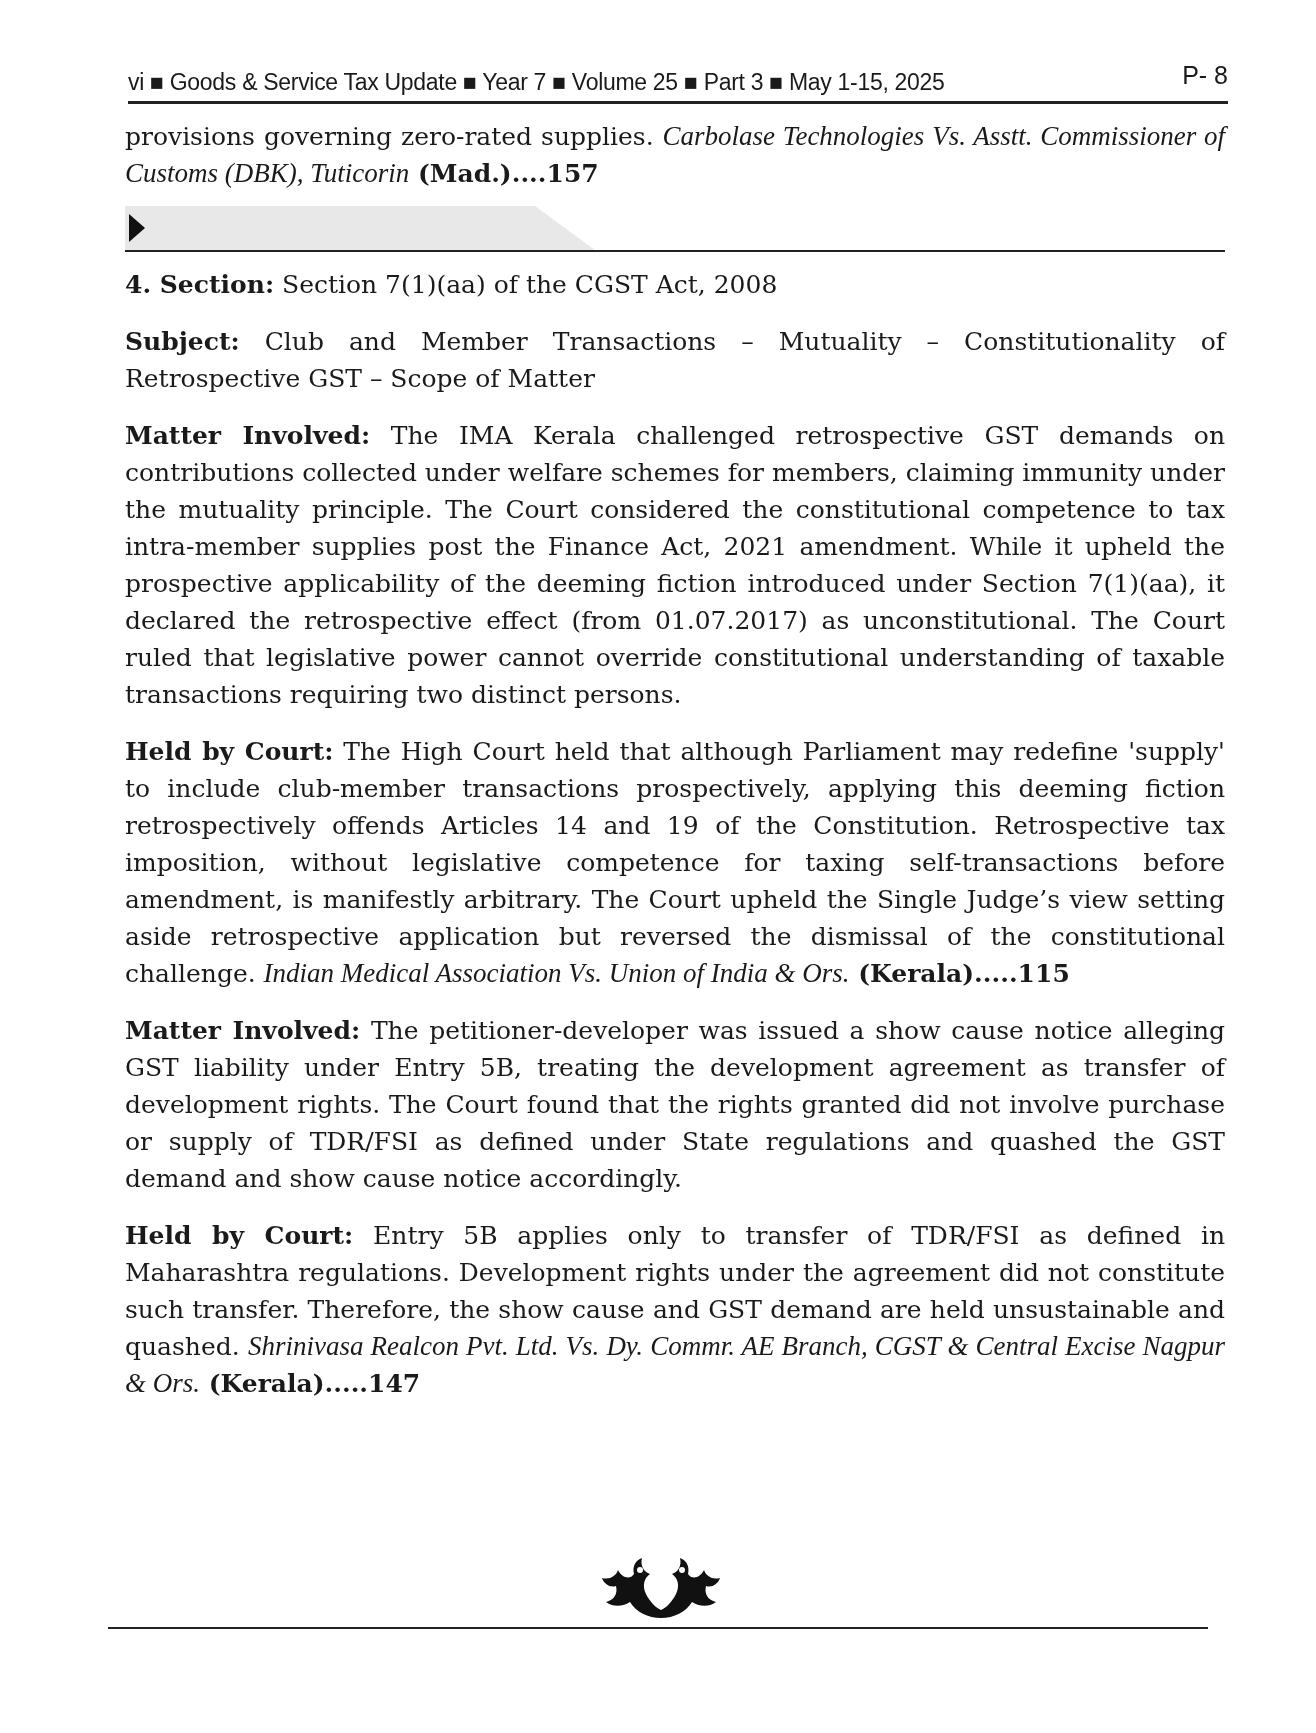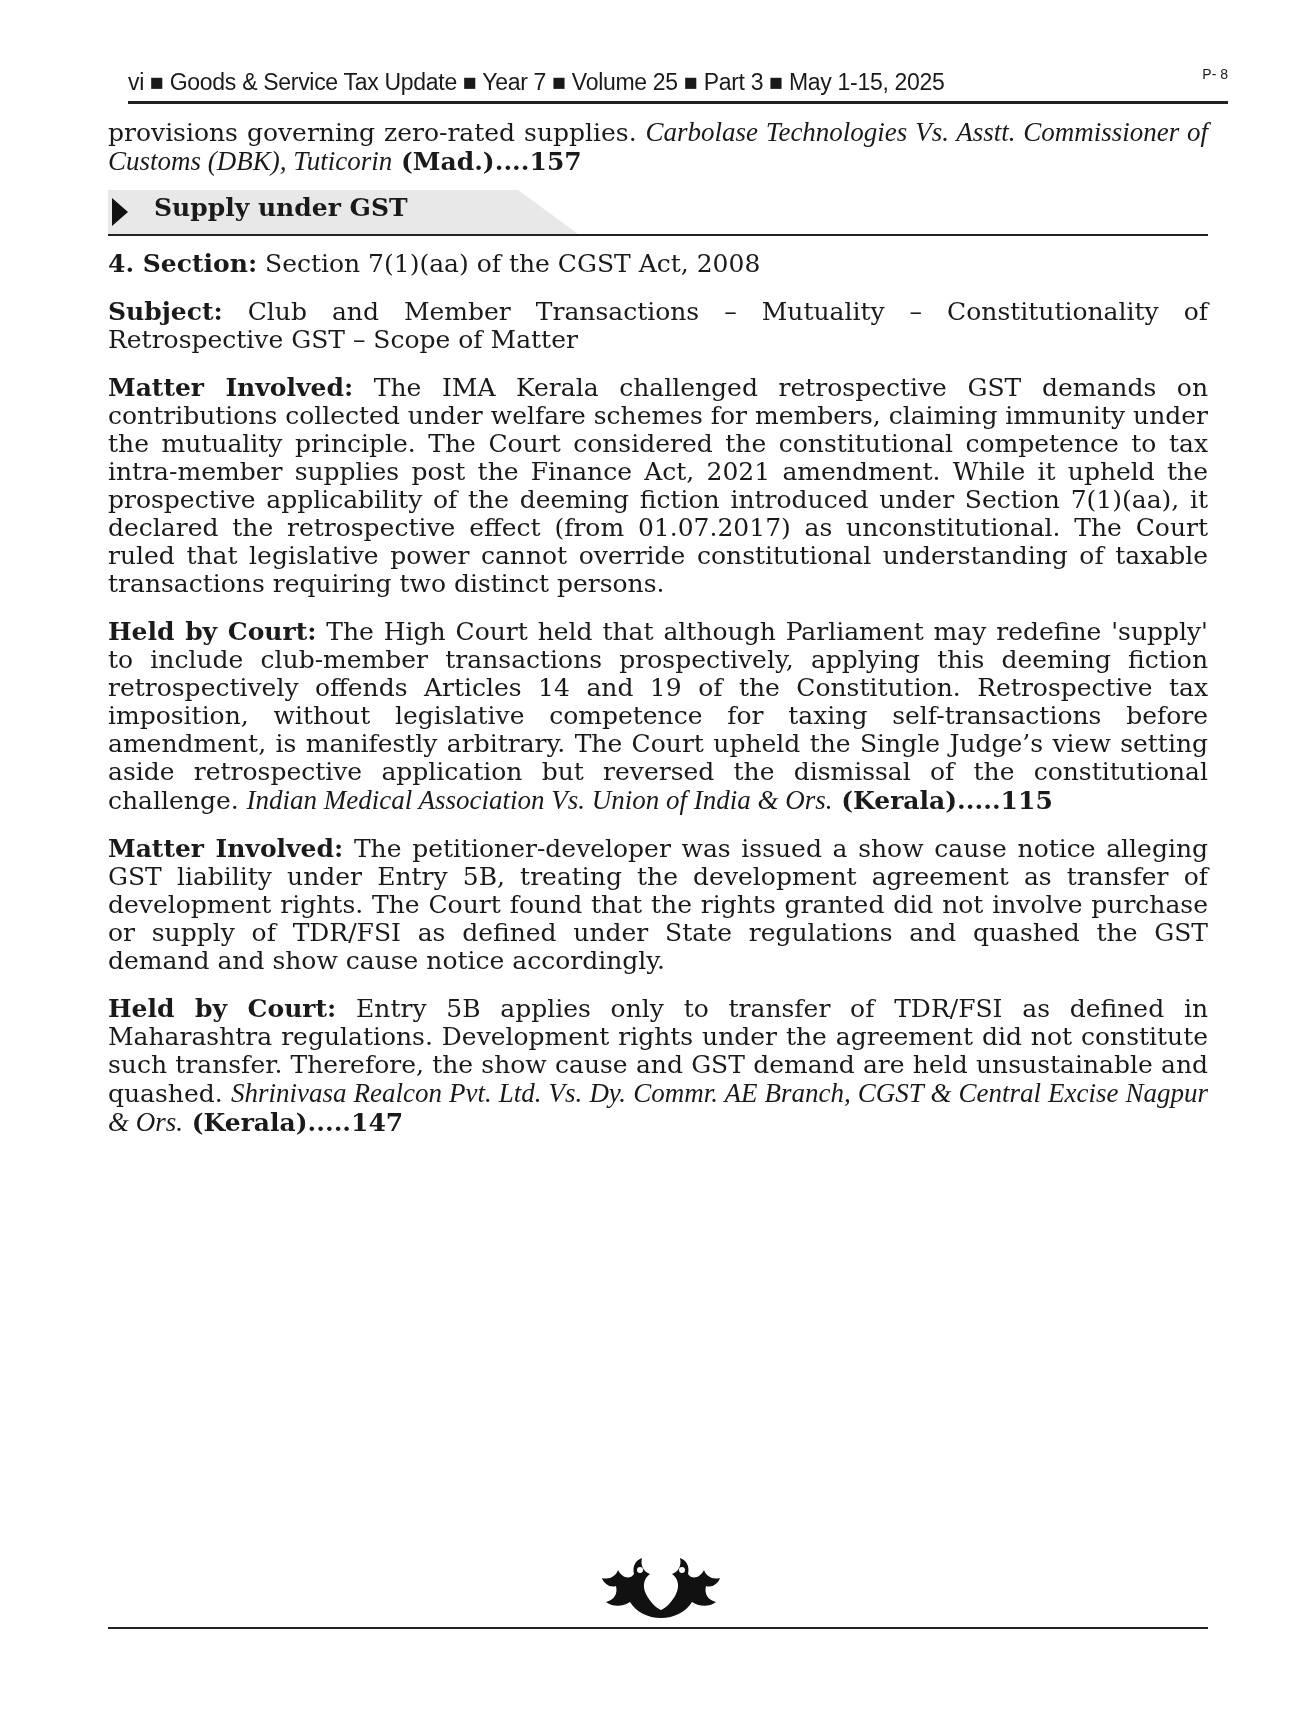--- a/index.html
+++ b/index.html
@@ -1,22 +1,22 @@
 <!DOCTYPE html>
 <html><head>
 <meta charset="utf-8">
 <style>
   html, body { margin: 0; padding: 0; background: #ffffff; }
   body { width: 1316px; height: 1733px; position: relative; overflow: hidden; color: #1a1a1a; }
   .page { position: absolute; left: 108px; top: 0; width: 1100px; }
   .header { position: absolute; top: 66px; left: 0; width: 1100px; height: 34px; margin-left: 20px; }
   .header-text { position: absolute; left: 0; bottom: 4px; font-family: "Liberation Sans", sans-serif; font-size: 23px; letter-spacing: -0.3px; white-space: nowrap; }
-  .header-page { position: absolute; right: 0; bottom: 18px; font-family: "Liberation Sans", sans-serif; font-size: 14px; }
+  .header-page { position: absolute; right: 0; bottom: 10px; font-family: "Liberation Sans", sans-serif; font-size: 25px; }
   .header-rule { position: absolute; left: 0; right: 0; bottom: -4px; height: 3px; background: #222; }
-  .body-text { position: absolute; left: 0; width: 1100px; font-family: "DejaVu Serif", serif; font-size: 25px; line-height: 28px; text-align: justify; }
+  .body-text { position: absolute; left: 17px; width: 1100px; font-family: "DejaVu Serif", serif; font-size: 25px; line-height: 37px; text-align: justify; }
   .body-text p { margin: 0 0 20px 0; }
   .body-text i { font-family: "Liberation Serif", serif; font-size: 27px; }
   .body-text b { font-weight: bold; }
   .section-bar { position: relative; height: 46px; margin: 6px 0 14px 0; }
   .section-bg { position: absolute; left: 0; top: 0; width: 470px; height: 44px; background: #e8e8e8; clip-path: polygon(0 0, 410px 0, 470px 44px, 0 44px); }
   .section-rule { position: absolute; left: 0; right: 0; top: 44px; height: 2px; background: #222; }
   .section-arrow { position: absolute; left: 4px; top: 8px; width: 0; height: 0; border-top: 14px solid transparent; border-bottom: 14px solid transparent; border-left: 16px solid #111; }
   .section-title { position: absolute; left: 46px; top: 4px; font-family: "DejaVu Serif", serif; font-weight: bold; font-size: 25px; }
   .ornament { position: absolute; left: 488px; top: 1556px; width: 130px; height: 70px; }
   .footer-rule { position: absolute; left: 0; width: 1100px; top: 1627px; height: 2px; background: #222; }
@@ -34,21 +34,20 @@
 
   <div class="body-text" style="top:118px;">
 
     <p style="margin-bottom:14px;">
       <span>provisions governing zero-rated supplies. </span><i>Carbolase Technologies Vs. Asstt. Commissioner of Customs (DBK), Tuticorin</i><b> (Mad.)....157</b>
     </p>
 
     <div class="section-bar">
       <div class="section-bg"></div>
       <div class="section-arrow"></div>
-      <span class="section-title">Supply under GST</span>
       <div class="section-rule"></div>
     </div>
 
     <p>
       <b>4. Section:</b><span> Section 7(1)(aa) of the CGST Act, 2008</span>
     </p>
     <p>
       <b>Subject:</b><span> Club and Member Transactions – Mutuality – Constitutionality of Retrospective GST – Scope of Matter</span>
     </p>
     <p>

